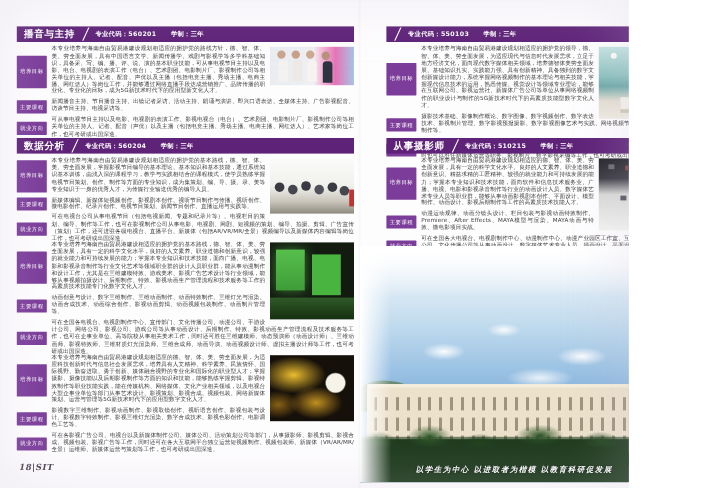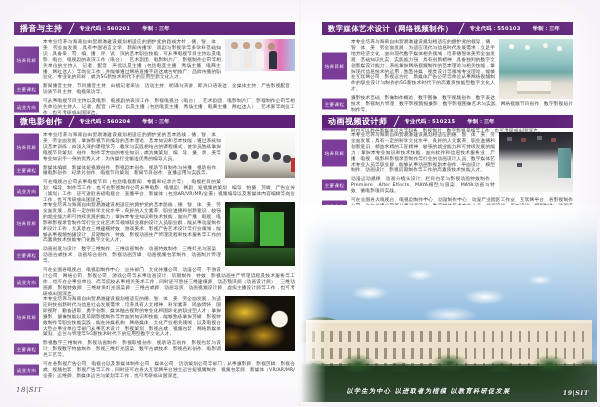--- a/index.html
+++ b/index.html
@@ -1,18 +1,18 @@
 <!DOCTYPE html>
 <html><head>
 <meta charset="utf-8">
 <style>
   * { margin:0; padding:0; box-sizing:border-box; }
   html,body { background:#ffffff; }
   .sheet {
-    position:relative; width:600px; height:407px; overflow:hidden;
+    position:relative; width:524px; height:407px; overflow:hidden;
     background:#fefdfe;
     font-family:"DejaVu Sans", sans-serif;
   }
   .sheet::after{
     content:""; position:absolute; inset:0; pointer-events:none;
     box-shadow: inset 0 0 55px rgba(205,195,220,0.30);
   }
   .fold{ position:absolute; top:0; bottom:0; left:299px; width:2px;
     background:linear-gradient(90deg, rgba(0,0,0,0.035), rgba(0,0,0,0)); }
 
@@ -96,21 +96,21 @@
   .ph6{ width:74px; height:60px; position:relative;
     background:linear-gradient(180deg,#232329 0%,#3b3b43 28%,#d9d9d7 50%,#f3f3f1 100%); }
   .ph6::before{ content:""; position:absolute; right:2px; top:16px; width:13px; height:30px;
     background:linear-gradient(90deg,#6aa3a1,#558b89); }
   .ph6::after{ content:""; position:absolute; left:8px; top:5px; width:5px; height:4px;
     background:#6a6a74; box-shadow:14px 1px 0 #7c4a4a, 30px -1px 0 #6a6a74, 44px 1px 0 #845050, 10px 26px 0 #55555f; }
 
   
   .pagenum-left{
     position:absolute; left:16px; bottom:13px;
-    font-family:"DejaVu Serif", serif; font-style:italic; font-weight:normal;
+    font-family:"DejaVu Serif", serif; font-style:italic; font-weight:bold;
     font-size:7px; color:#4a4052; letter-spacing:0.5px;
   }
 
   
   .campus{ position:absolute; left:300px; top:205px; width:297px; height:197px; overflow:hidden; }
   .campus .sky{ position:absolute; inset:0;
     background:linear-gradient(180deg,#ffffff 0%,#eaf2f9 10%,#c3dcee 32%,#9cc3e4 52%,#82aed8 66%,#8db6dc 74%); }
   .campus .clouds{ position:absolute; inset:0;
     background:
       radial-gradient(ellipse 26px 10px at 70px 88px, rgba(255,255,255,.95), rgba(255,255,255,0) 70%),
@@ -185,21 +185,21 @@
       </div>
       <div class="row">
         <span class="rlabel short">就业方向</span>
         <p class="rtext">可从事电视节目主持以及电影、电视剧的表演工作、影视电视台（电台）、艺术剧团、电影制片厂、影视制作公司等相关单位的主持人、记者、配音（声优）以及主播（包括电竞主播、秀场主播、电商主播、网红达人）、艺术家等岗位工作，也可考研或出国深造。</p>
       </div>
     </div>
   </section>
 
   <section class="block" id="blk-l2">
     <div class="hdr">
-      <span class="title">微电影创作</span>
+      <span class="title">数据分析</span>
       <span class="slash"></span>
       <span class="meta"><span>专业代码：</span><span>560204</span></span>
       <span class="meta"><span>学制：</span><span>三年</span></span>
     </div>
     <div class="bodyc">
       <div class="ph ph2"></div>
       <div class="row">
         <span class="rlabel tall">培养目标</span>
         <p class="rtext">本专业培养与海南自由贸易港建设规划相适应的拥护党的基本路线，德、智、体、美、劳全面发展，掌握影视节目编导的基本理论、基本知识和基本技能，通过系统知识基本训练，由浅入深的课程学习，教学与实践相结合的课程模式，使学员熟练掌握电视节目策划、创作、制作等方面的专业知识，成为集策划、编、导、摄、录、美等专业知识于一身的优秀人才，为传媒行业输送优秀的编导人员。</p>
       </div>
@@ -247,21 +247,20 @@
         <span class="rlabel short">就业方向</span>
         <p class="rtext">可在各影视广告公司、电视台以及新媒体制作公司、媒体公司、活动策划公司等部门，从事摄影师、影视剪辑、影视合成、视频包装、影视广告等工作，同时还可在各大互联网平台独立运营短视频制作、视频包装师、新媒体（VR/AR/MR/全景）运维师、新媒体运营与策划等工作，也可考研或出国深造。</p>
       </div>
     </div>
   </section>
 
   <div class="pagenum-left">18|SIT</div>
 
   <section class="block" id="blk-r1">
     <div class="hdr">
-      <span class="title">数字媒体艺术设计（网络视频制作）</span>
       <span class="slash"></span>
       <span class="meta"><span>专业代码：</span><span>550103</span></span>
       <span class="meta"><span>学制：</span><span>三年</span></span>
     </div>
     <div class="bodyc">
       <div class="ph ph5"></div>
       <div class="row">
         <span class="rlabel tall">培养目标</span>
         <p class="rtext">本专业培养与海南自由贸易港建设规划相适应的拥护党的领导，德、智、体、美、劳全面发展，为适应现代与信息时代发展需求，立足于地方经济文化，面向现代数字媒体相关领域，培养德智体美劳全面发展、基础知识扎实、实践能力强、具有创新精神、具备独到的数字文创新媒设计能力，系统掌握网络视频制作的基本理论与相关技能，掌握现代信息技术的运用，熟悉传媒、视觉设计等领域专业理论，能够在互联网公司、影视运营社、新媒体广告公司等单位从事网络视频制作的职业设计与制作的5G新技术时代下的高素质技能型数字文化人才。</p>
       </div>
@@ -271,21 +270,21 @@
       </div>
       <div class="row">
         <span class="rlabel short">就业方向</span>
         <p class="rtext">可在各大互联网公司、融媒体运营公司、数字出版社、新媒体广告公司等单位从事视频后期处理与编导、图形摄像、视频特效制作与合成、视频剪辑、数据分析、社交媒体运营、图书运营、产品经理等工作，同时也可以胜任新媒体运营等职务、影视制片、数字影视采编等工作，也可考研或出国深造。</p>
       </div>
     </div>
   </section>
 
   <section class="block" id="blk-r2">
     <div class="hdr">
-      <span class="title">动画视频设计师</span>
+      <span class="title">从事摄影师</span>
       <span class="slash"></span>
       <span class="meta"><span>专业代码：</span><span>510215</span></span>
       <span class="meta"><span>学制：</span><span>三年</span></span>
     </div>
     <div class="bodyc">
       <div class="ph ph6"></div>
       <div class="row">
         <span class="rlabel tall">培养目标</span>
         <p class="rtext">本专业培养与海南自由贸易港建设规划相适应的德、智、体、美、劳全面发展，具有一定的科学文化水平、良好的人文素养、职业道德和创新意识、精益求精的工匠精神、较强的就业能力和可持续发展的能力；掌握本专业知识和技术技能，面向软件和信息技术服务业、广播、电视、电影和影视录音制作等行业的动画设计人员、数字媒体艺术专业人员等职业群，能够从事动画影视剧本创作、平面设计、模型制作、动画设计、影视后期制作等工作的高素质技术技能人才。</p>
       </div>

